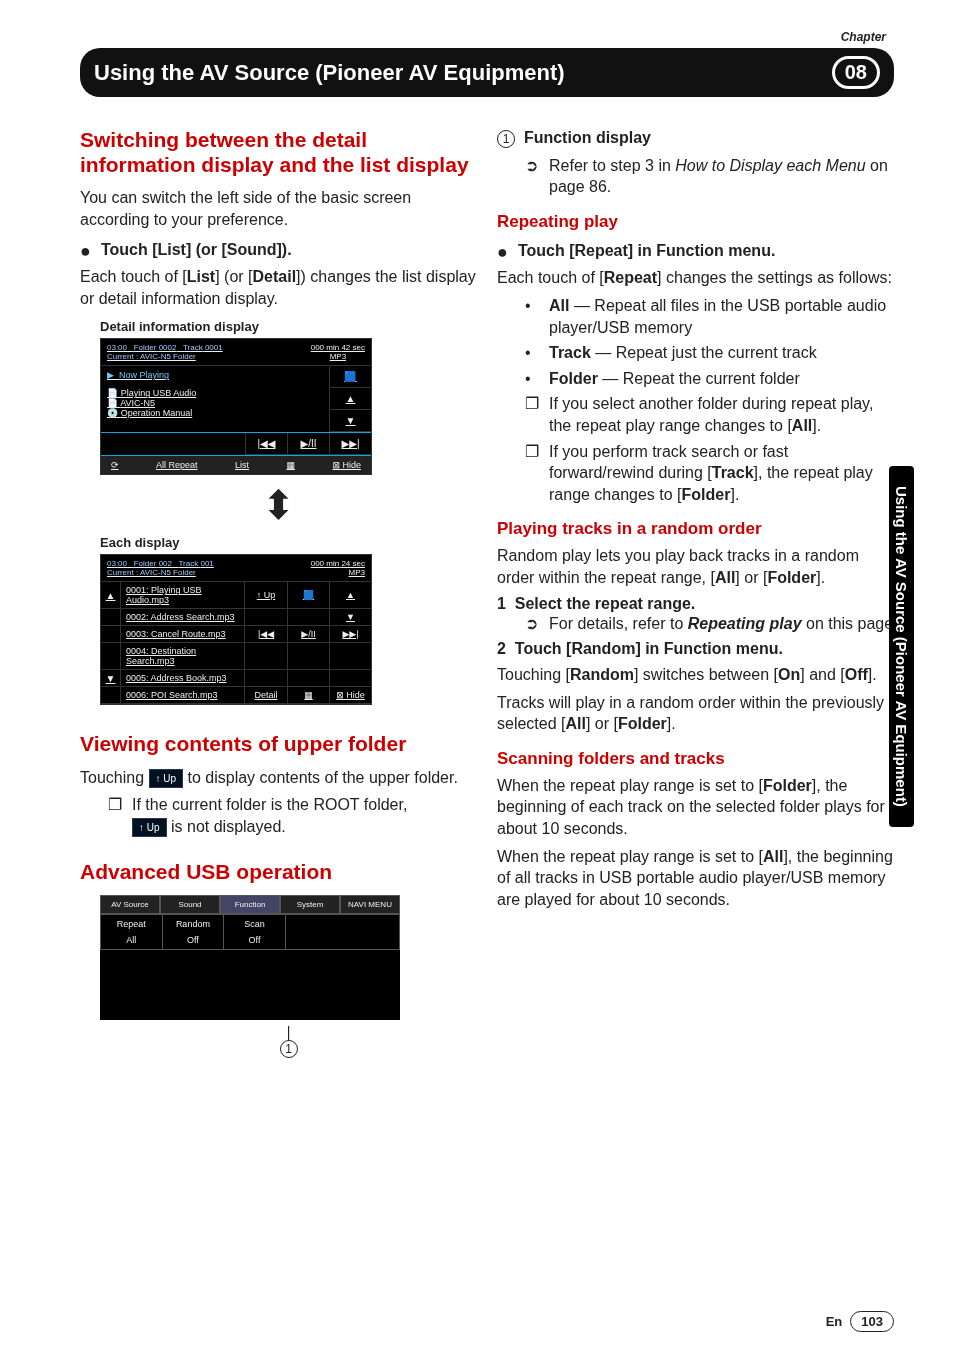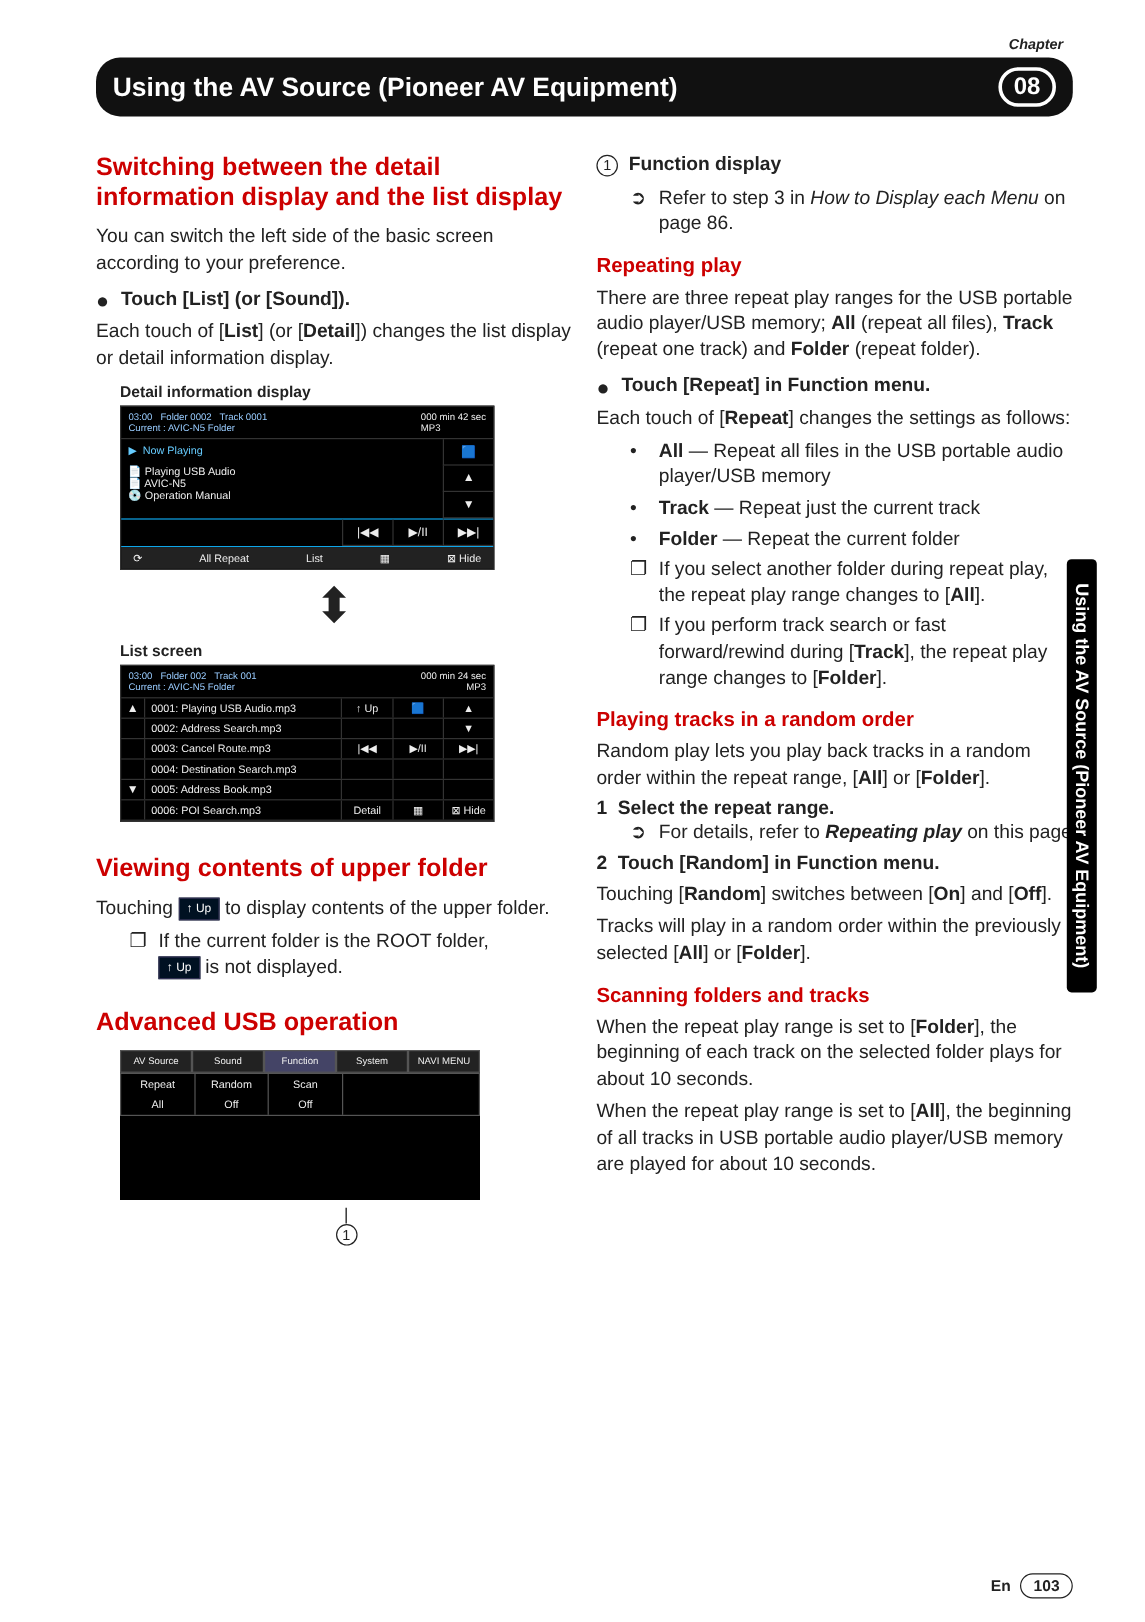--- a/index.html
+++ b/index.html
@@ -11,21 +11,21 @@
   .header-bar .chapter-num { background: #111; border: 3px solid #fff; border-radius: 20px; padding: 2px 10px; font-size: 20px; font-weight: bold; }
   .columns { display: flex; gap: 20px; }
   .col { flex: 1; }
   h2.red { color: #c00; font-size: 21px; font-weight: 900; line-height: 1.2; margin-bottom: 10px; }
   h3.red { color: #c00; font-size: 17px; font-weight: 900; margin: 14px 0 6px; }
   p { line-height: 1.35; margin-bottom: 6px; }
   .bold { font-weight: bold; }
   .bullet-line { display: flex; gap: 10px; margin: 10px 0 4px; }
   .bullet-line .dot { font-size: 18px; line-height: 1.2; }
   .caption { font-size: 13px; font-weight: bold; margin: 10px 0 4px 20px; }
-  .screenshot { width: 312px; background: #000; color: #eee; font-size: 9px; border: 1px solid #333; margin-left: 20px; }
+  .screenshot { width: 272px; background: #000; color: #eee; font-size: 9px; border: 1px solid #333; margin-left: 20px; text-decoration: underline; }
   .scr-header { display: flex; justify-content: space-between; padding: 4px 6px; border-bottom: 1px solid #333; font-size: 8px; }
   .scr-header .left { color: #9cf; }
   .scr-row { display: flex; border-bottom: 1px solid #0ea5e9; }
   .scr-main { flex: 1; padding: 4px 6px; }
   .scr-side { width: 42px; display: flex; flex-direction: column; }
   .scr-cell { border-left: 1px solid #333; border-bottom: 1px solid #333; height: 22px; display: flex; align-items: center; justify-content: center; font-size: 10px; }
   .scr-footer { display: flex; justify-content: space-between; padding: 4px 6px; font-size: 9px; background: #222; }
   .scr-footer span { padding: 0 4px; }
   .arrow-down { text-align: center; font-size: 40px; margin: 10px 0; line-height: 1; }
   ul.sub { list-style: none; padding-left: 28px; }
@@ -81,21 +81,21 @@
 
     <div class="caption">Detail information display</div>
     <div class="screenshot">
       <div class="scr-header">
         <div class="left">
           <span>03:00</span>&nbsp;&nbsp;
           <span>Folder</span> <span>0002</span>&nbsp;&nbsp;
           <span>Track</span> <span>0001</span><br>
           <span>Current : AVIC-N5 Folder</span>
         </div>
-        <div style="text-align:left">
+        <div style="text-align:center">
           <span>000 min</span> <span>42 sec</span><br>
           <span>MP3</span>
         </div>
       </div>
       <div class="scr-row">
         <div class="scr-main">
           <div style="color:#6cf">▶ &nbsp;<span>Now Playing</span></div>
           <div style="margin-top:8px">📄 <span>Playing USB Audio</span></div>
           <div>📄 <span>AVIC-N5</span></div>
           <div>💿 <span>Operation Manual</span></div>
@@ -115,21 +115,21 @@
         <span>⟳</span>
         <span>All Repeat</span>
         <span>List</span>
         <span>▦</span>
         <span>⊠ Hide</span>
       </div>
     </div>
 
     <div class="arrow-down">⬍</div>
 
-    <div class="caption">List screen</div>
+    <div class="caption">Each display</div>
     <div class="screenshot">
       <div class="scr-header">
         <div class="left">
           <span>03:00</span>&nbsp;&nbsp;
           <span>Folder</span> <span>002</span>&nbsp;&nbsp;
           <span>Track</span> <span>001</span><br>
           <span>Current : AVIC-N5 Folder</span>
         </div>
         <div style="text-align:right">
           <span>000 min</span> <span>24 sec</span><br>
@@ -231,23 +231,20 @@
     <ul class="sub">
       <li>
             <span class="mk">➲</span>
         <span>
           <span>Refer to step 3 in </span><span class="ital">How to Display each Menu</span><span> on page 86.</span>
         </span>
       </li>
     </ul>
 
     <h3 class="red">Repeating play</h3>
-    <p>
-      <span>There are three repeat play ranges for the USB portable audio player/USB memory; </span><span class="bold">All</span><span> (repeat all files), </span><span class="bold">Track</span><span> (repeat one track) and </span><span class="bold">Folder</span><span> (repeat folder).</span>
-    </p>
 
     <div class="bullet-line">
       <span class="dot">●</span>
       <span class="bold">Touch [Repeat] in Function menu.</span>
     </div>
     <p>
       <span>Each touch of [</span><span class="bold">Repeat</span><span>] changes the settings as follows:</span>
     </p>
     <ul class="sub">
       <li>

